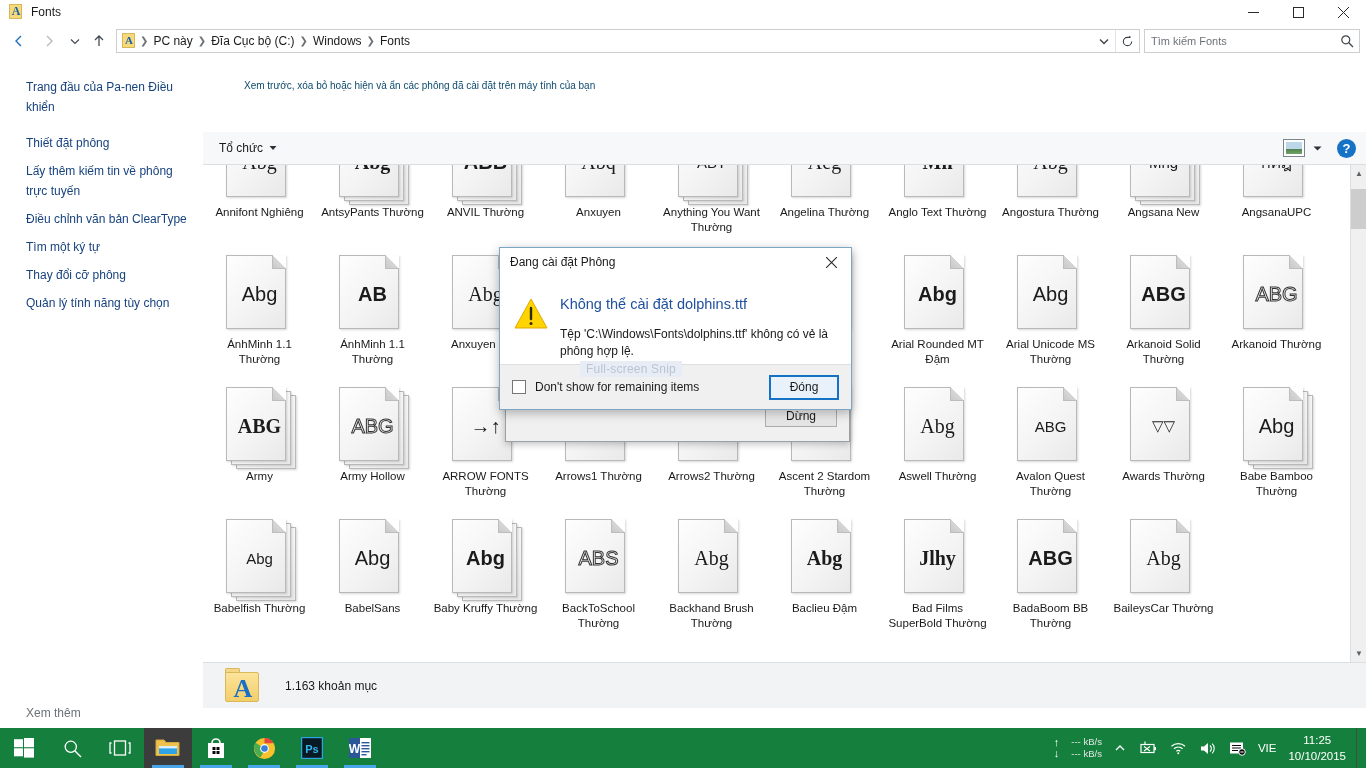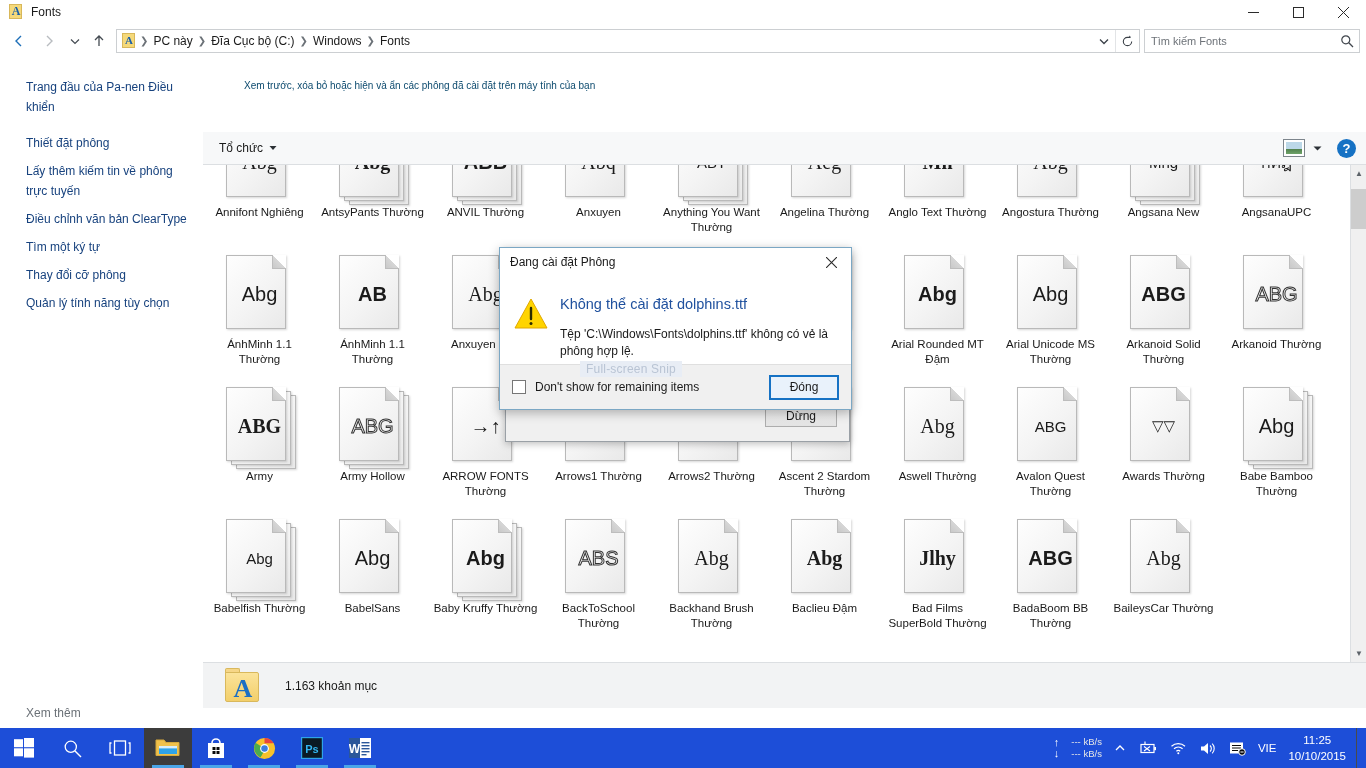--- a/index.html
+++ b/index.html
@@ -264,21 +264,21 @@
   .dlg-ok {
     margin-left:auto; width:70px; height:25px;
     background:#e9f2fb; border:2px solid #1672c4;
     font-size:12px; color:#1a1a1a;
     display:flex; align-items:center; justify-content:center;
   }
 
   
   .taskbar {
     position:absolute; left:0; top:728px; width:1366px; height:40px;
-    background:#1d4ed8; display:flex; align-items:center;
+    background:#15803d; display:flex; align-items:center;
   }
   .tb-btn {
     width:48px; height:40px; display:flex; align-items:center; justify-content:center;
     position:relative;
   }
   .tb-btn.active { background:#3c3c3c; }
   .tb-btn .underline {
     position:absolute; left:8px; right:8px; bottom:0; height:3px; background:#4aa5e8;
   }
   .tray { margin-left:auto; display:flex; align-items:center; height:40px; padding-right:2px; }

